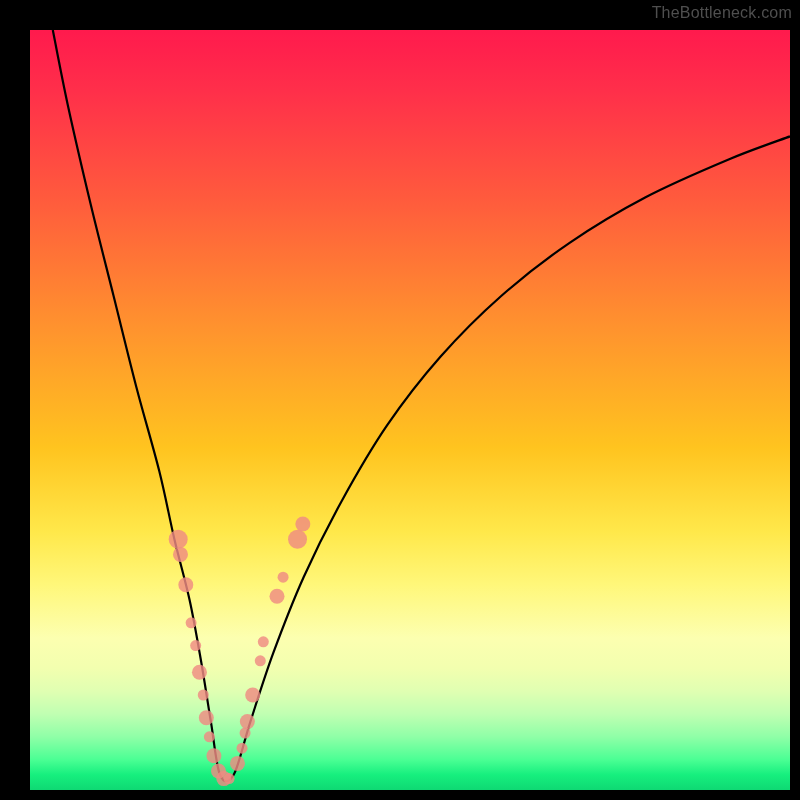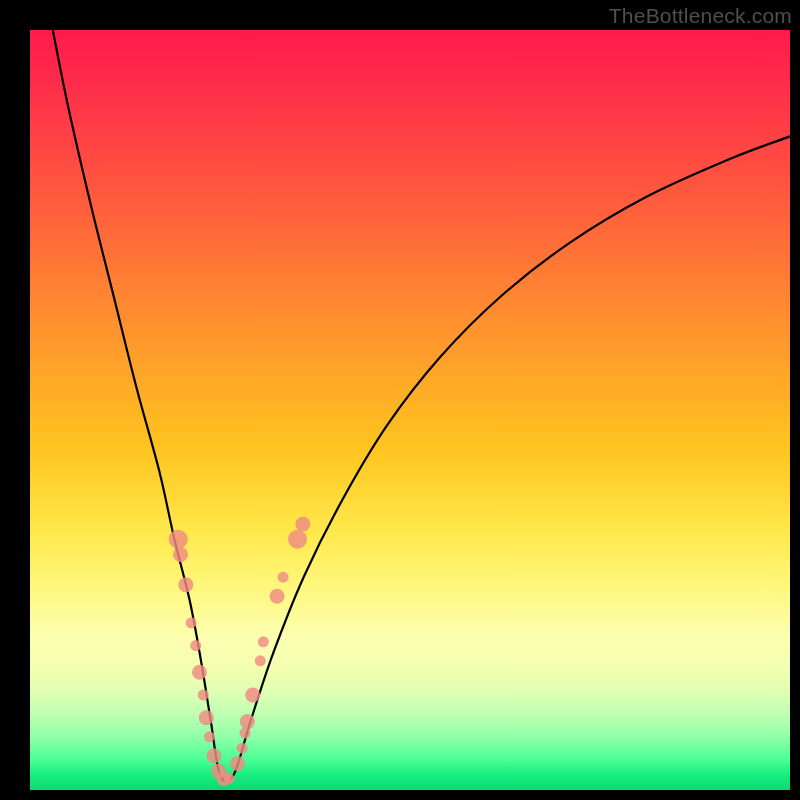--- a/index.html
+++ b/index.html
@@ -39,21 +39,21 @@
       #8fffa7 93%,
       #4bff94 96%,
       #16ef7e 98%,
       #0fd873 100%);
   }
   .watermark {
     position: absolute;
     top: 4px;
     right: 8px;
     color: #4f4f4f;
-    font-size: 21px;
+    font-size: 16px;
     font-weight: 500;
     letter-spacing: 0.2px;
     user-select: none;
   }
   svg.curve-layer {
     position: absolute;
     left: 0; top: 0;
     width: 760px;
     height: 760px;
     overflow: visible;

